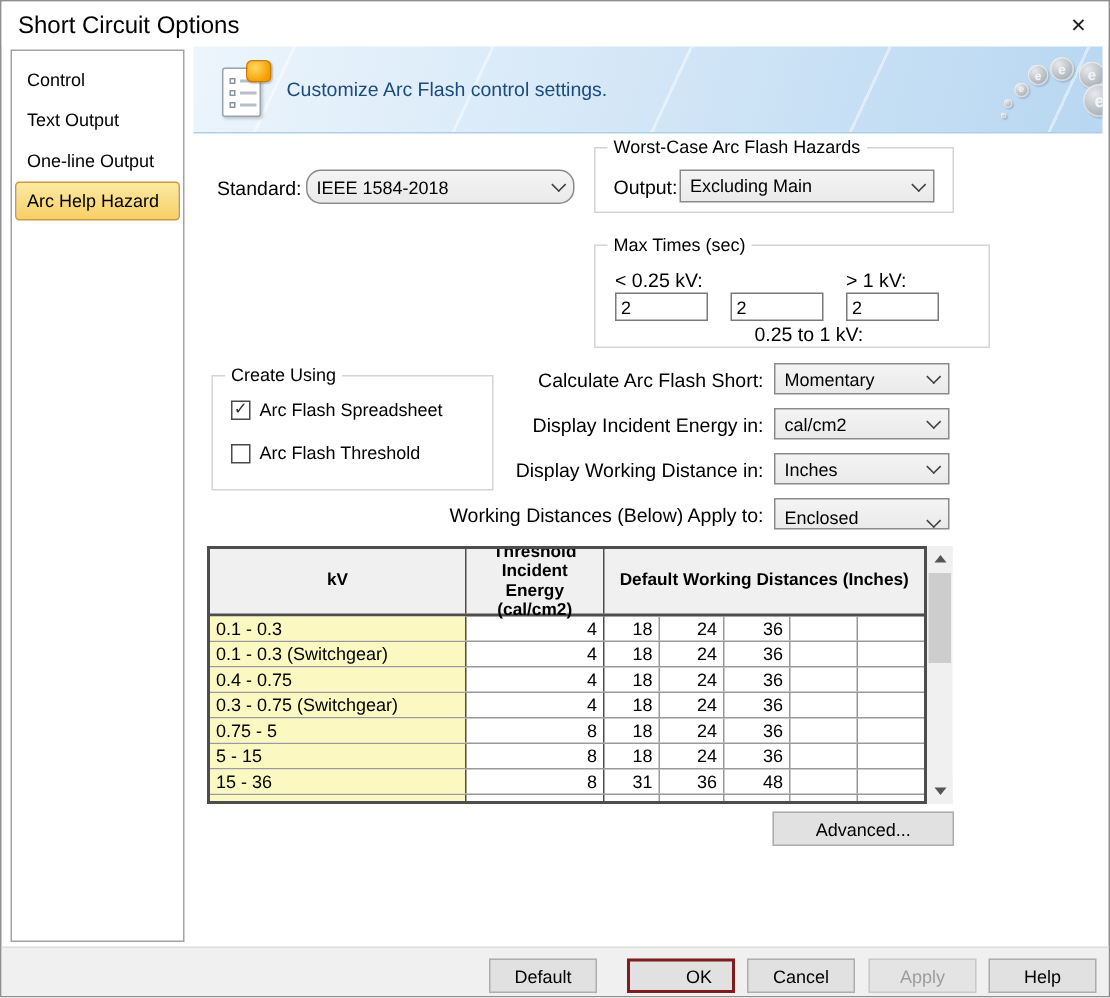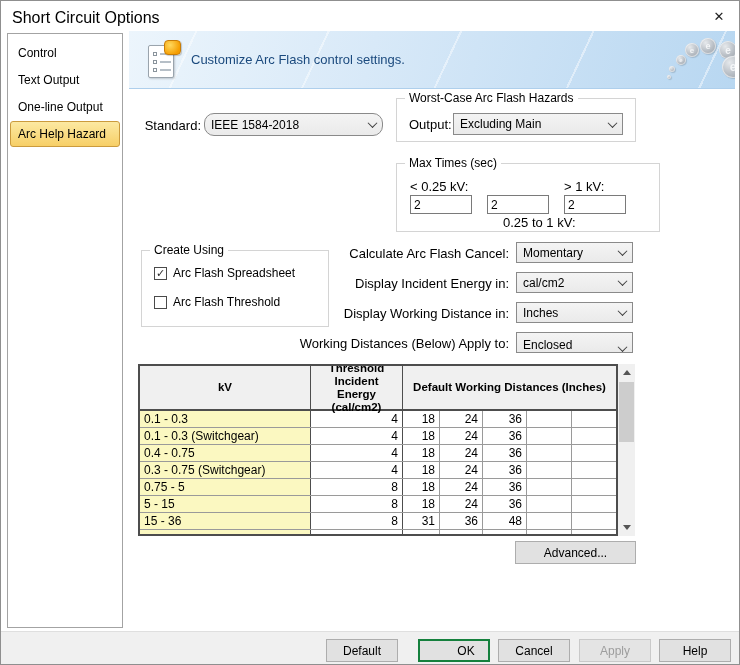--- a/index.html
+++ b/index.html
@@ -63,21 +63,21 @@
 
   
   .sbar { position:absolute; left:617px; top:363px; width:17px; height:172px; background:#f0f0f0; }
   .sbtn { position:absolute; left:0; width:17px; height:17px; display:flex; align-items:center; justify-content:center; background:#f0f0f0; cursor:pointer; }
   .tri-up { width:0; height:0; border-left:4px solid transparent; border-right:4px solid transparent; border-bottom:5px solid #555; }
   .tri-dn { width:0; height:0; border-left:4px solid transparent; border-right:4px solid transparent; border-top:5px solid #555; }
   .sthumb { position:absolute; left:1px; top:18px; width:15px; height:60px; background:#cdcdcd; cursor:grab; }
 
   
   .btn { position:absolute; height:23px; background:#e1e1e1; border:1px solid #adadad; display:flex; align-items:center; justify-content:center; font-size:12px; cursor:pointer; }
-  .btn.focused { border:2px solid #15803d;padding-left:24px; }
+  .btn.focused { border:2px solid #7f1d1d;padding-left:24px; }
   .btn.disabled { color:#9d9d9d; border-color:#c9c9c9; background:#e4e4e4; cursor:default; }
 
   .footer { position:absolute; left:0; top:630px; width:740px; height:35px; background:#f0f0f0; border-top:1px solid #dfdfdf; }
 </style>
 </head>
 <body>
 
 <div class="window">
 
   <div class="titlebar">
@@ -153,21 +153,21 @@
         <span class="cb-box">✓</span>
         <span>Arc Flash Spreadsheet</span>
       </div>
       <div class="cb-row" style="top: 44px;">
         <span class="cb-box"></span>
         <span>Arc Flash Threshold</span>
       </div>
     </div>
 
   <div id="settings-rows">
-      <div class="lbl" style="left: 258px; top: 245px; width: 250px; text-align: right;">Calculate Arc Flash Cancel:</div>
+      <div class="lbl" style="left: 258px; top: 245px; width: 250px; text-align: right;">Calculate Arc Flash Short:</div>
       <div class="dd" style="left: 515px; top: 241px; width: 117px; height: 21px;">
         <span>Momentary</span>
         <span class="chev"></span>
       </div>
       <div class="lbl" style="left: 258px; top: 275px; width: 250px; text-align: right;">Display Incident Energy in:</div>
       <div class="dd" style="left: 515px; top: 271px; width: 117px; height: 21px;">
         <span>cal/cm2</span>
         <span class="chev"></span>
       </div>
       <div class="lbl" style="left: 258px; top: 305px; width: 250px; text-align: right;">Display Working Distance in:</div>

